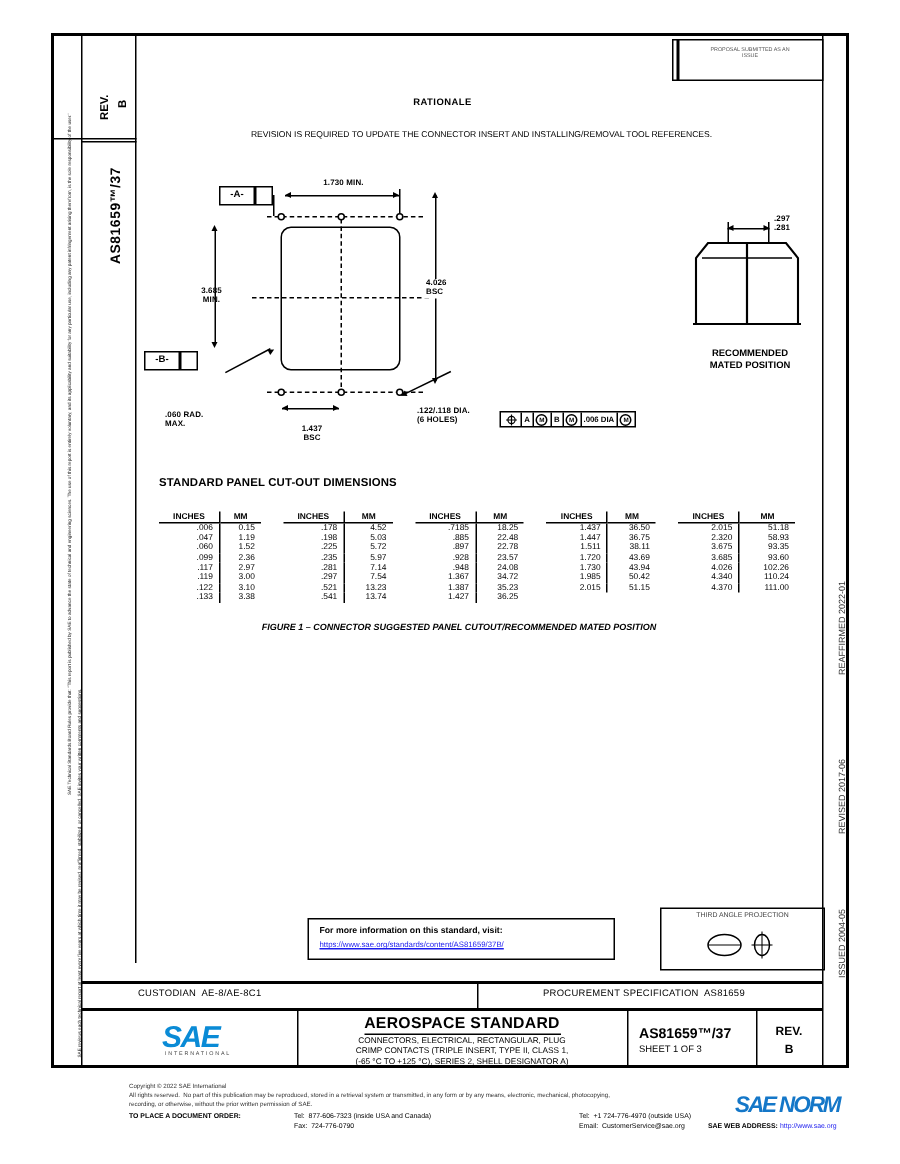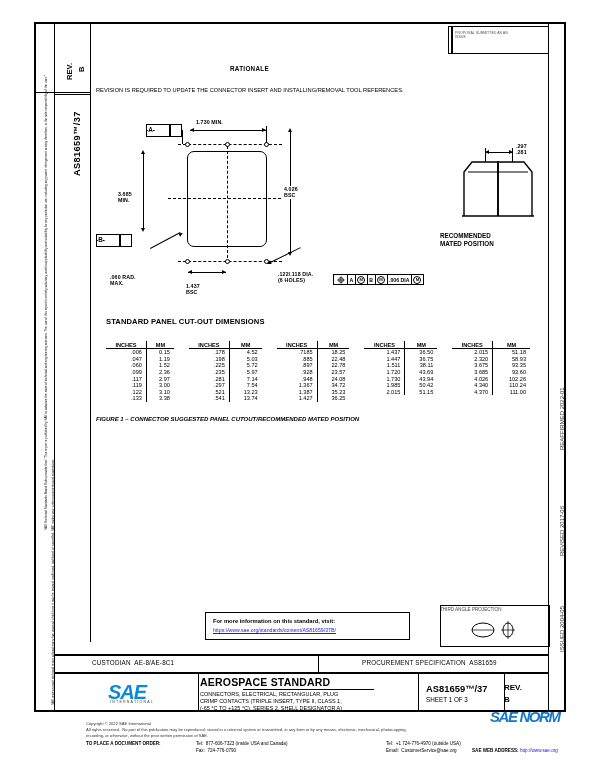--- a/index.html
+++ b/index.html
@@ -6,21 +6,21 @@
   body{width:600px;height:776px;overflow:hidden;font-family:"Liberation Sans",sans-serif;color:#000;}
   #page{position:relative;width:600px;height:776px;background:#fff;}
 
   .ln{position:absolute;background:#000;}
   .hline{height:1px;}
   .vline{width:1px;}
   .box{position:absolute;border:1px solid #000;box-sizing:border-box;}
   .box2{position:absolute;border:2px solid #000;box-sizing:border-box;}
 
   .t{position:absolute;white-space:pre;line-height:1.08;}
-  .c{text-align:left;}
+  .c{text-align:center;}
   .b{font-weight:bold;}
 
   .vert{transform-origin:0 0;white-space:nowrap;}
 
   
   .rail{font-size:3.1px;line-height:1.35;color:#111;}
 
   
   #cutTable{position:absolute;left:106px;top:341px;width:424px;font-size:5.4px;}
   #cutTable table{border-collapse:collapse;width:100%;}
@@ -391,15 +391,15 @@
   <div class="t" style="left:86px;top:734px;font-size:4.1px;color:#333;">recording, or otherwise, without the prior written permission of SAE.</div>
 
   <div class="t b" style="left:86px;top:742px;font-size:4.6px;">TO PLACE A DOCUMENT ORDER:</div>
   <div class="t" style="left:196px;top:742px;font-size:4.6px;">Tel:  877-606-7323 (inside USA and Canada)</div>
   <div class="t" style="left:196px;top:749px;font-size:4.6px;">Fax:  724-776-0790</div>
   <div class="t" style="left:386px;top:742px;font-size:4.6px;">Tel:  +1 724-776-4970 (outside USA)</div>
   <div class="t" style="left:386px;top:749px;font-size:4.6px;">Email:  CustomerService@sae.org</div>
   <div class="t b" style="left:472px;top:749px;font-size:4.6px;">SAE WEB ADDRESS:</div>
   <div class="t" style="left:520px;top:749px;font-size:4.6px;color:#1a1aee;">http://www.sae.org</div>
 
-  <div class="wm" style="left:490px;top:708px;font-size:15px;">SAE NORM</div>
+  <div class="wm" style="left:490px;top:728px;font-size:15px;">SAE NORM</div>
 
 </div>
 
 </body></html>

